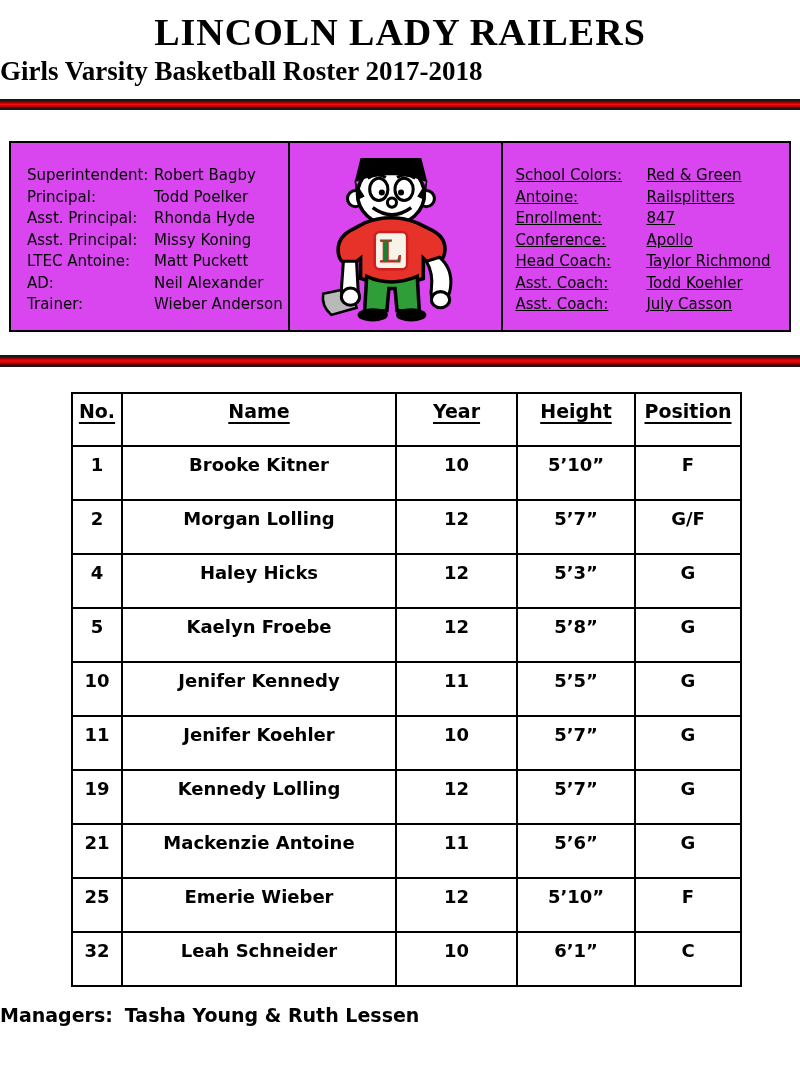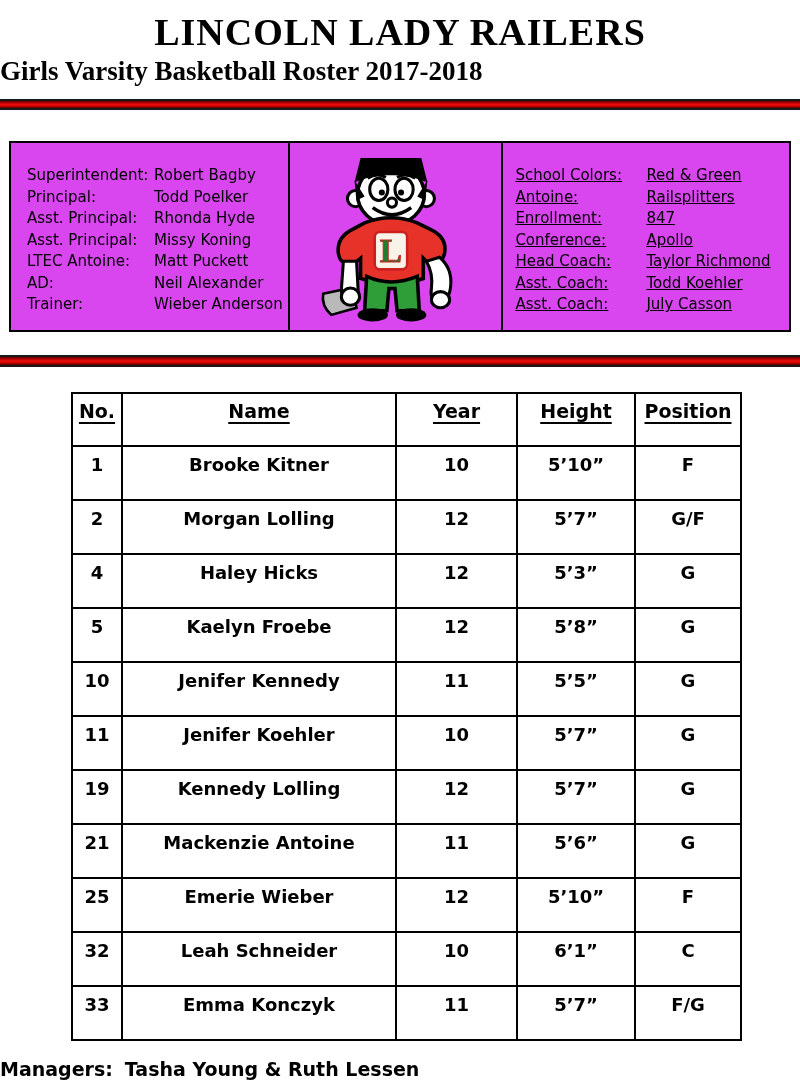--- a/index.html
+++ b/index.html
@@ -244,27 +244,20 @@
           <td>5’10”</td>
           <td>F</td>
         </tr>
         <tr>
           <td>32</td>
           <td>Leah Schneider</td>
           <td>10</td>
           <td>6’1”</td>
           <td>C</td>
         </tr>
-        <tr>
-          <td>33</td>
-          <td>Emma Konczyk</td>
-          <td>11</td>
-          <td>5’7”</td>
-          <td>F/G</td>
-        </tr>
       </tbody>
   </table>
 
   <div class="managers">
     <span>Managers:</span><span class="val">Tasha Young &amp; Ruth Lessen</span>
   </div>
 
 </div>
 
 </body></html>

